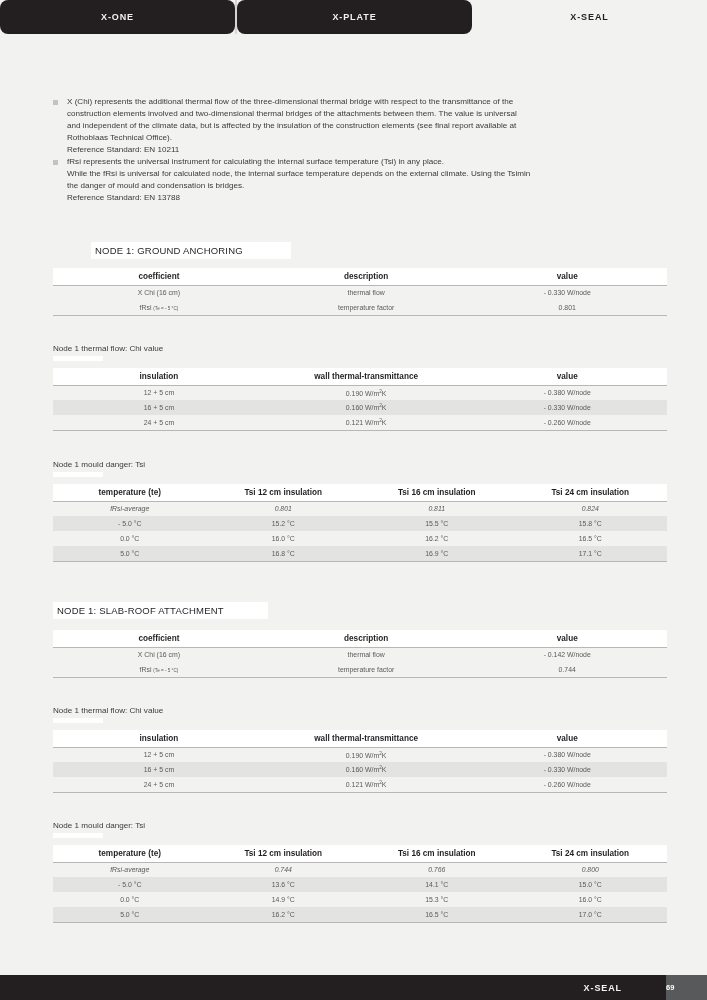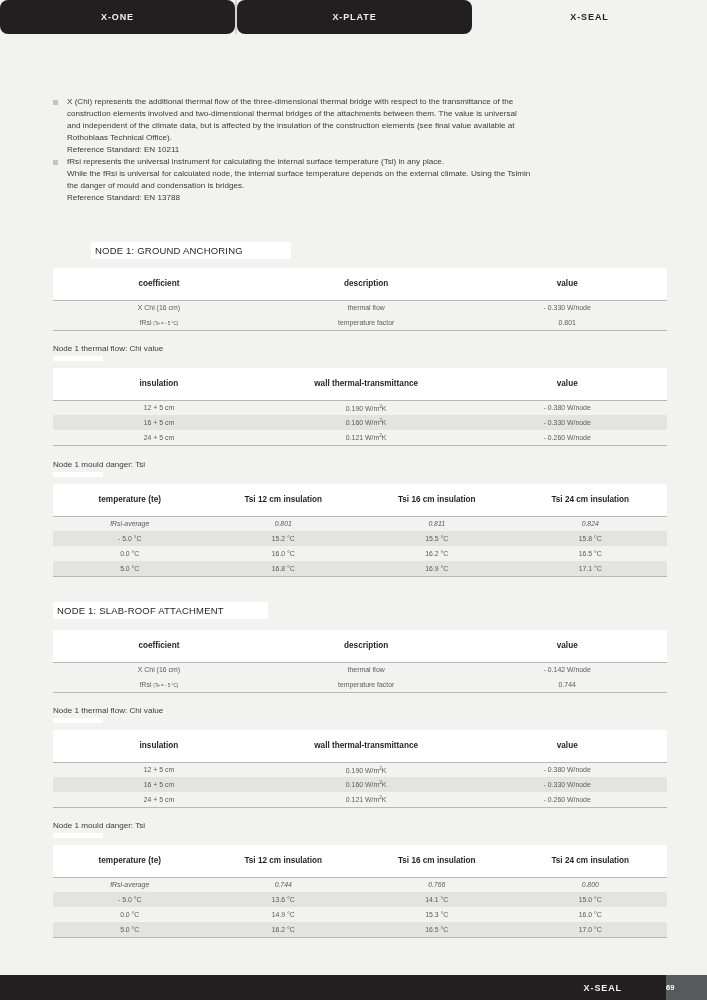--- a/index.html
+++ b/index.html
@@ -127,21 +127,21 @@
     width: 614px;
     border-collapse: collapse;
     table-layout: fixed;
   }
   table.dt thead th {
     background: #ffffff;
     font-size: 8.2px;
     font-weight: bold;
     color: #231f20;
     text-align: center;
-    height: 32px;
+    height: 17px;
     padding: 0;
     vertical-align: middle;
     border-bottom: 1px solid #b9b7b6;
   }
   table.dt tbody td {
     font-size: 6.9px;
     color: #5a5a5a;
     text-align: center;
     height: 15px;
     padding: 0;
@@ -210,21 +210,21 @@
 </div>
 
 <div class="page">
 
 
   <div class="bullets">
     <div class="bullet-item">
       <span class="bullet-mark"></span>
       <p>X (Chi) represents the additional thermal flow of the three-dimensional thermal bridge with respect to the transmittance of the</p>
       <p>construction elements involved and two-dimensional thermal bridges of the attachments between them. The value is universal</p>
-      <p>and independent of the climate data, but is affected by the insulation of the construction elements (see final value available at</p>
+      <p>and independent of the climate data, but is affected by the insulation of the construction elements (see final report available at</p>
       <p>Rothoblaas Technical Office).</p>
       <p>Reference Standard: EN 10211</p>
     </div>
     <div class="bullet-item">
       <span class="bullet-mark"></span>
       <p>fRsi represents the universal instrument for calculating the internal surface temperature (Tsi) in any place.</p>
       <p>While the fRsi is universal for calculated node, the internal surface temperature depends on the external climate. Using the Tsimin</p>
       <p>the danger of mould and condensation is bridges.</p>
       <p>Reference Standard: EN 13788</p>
     </div>

